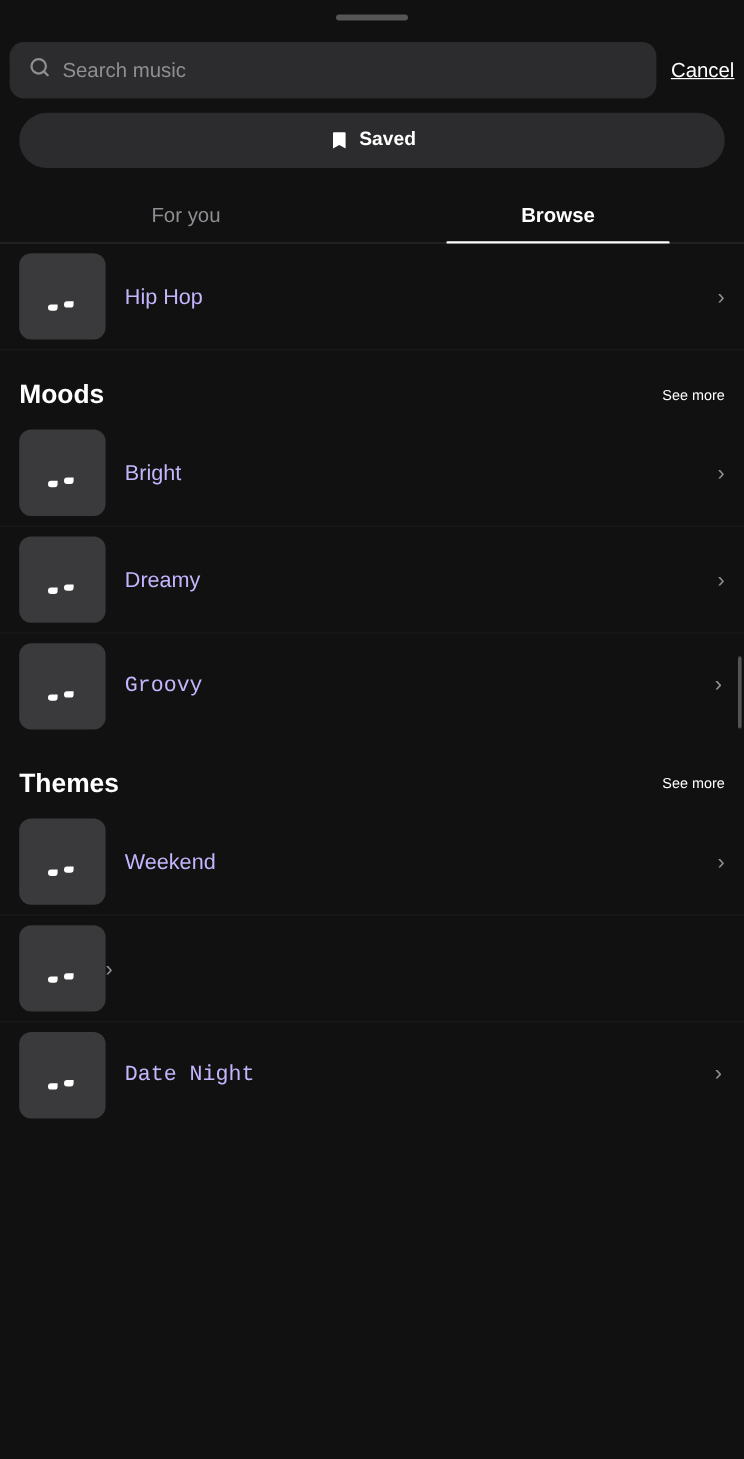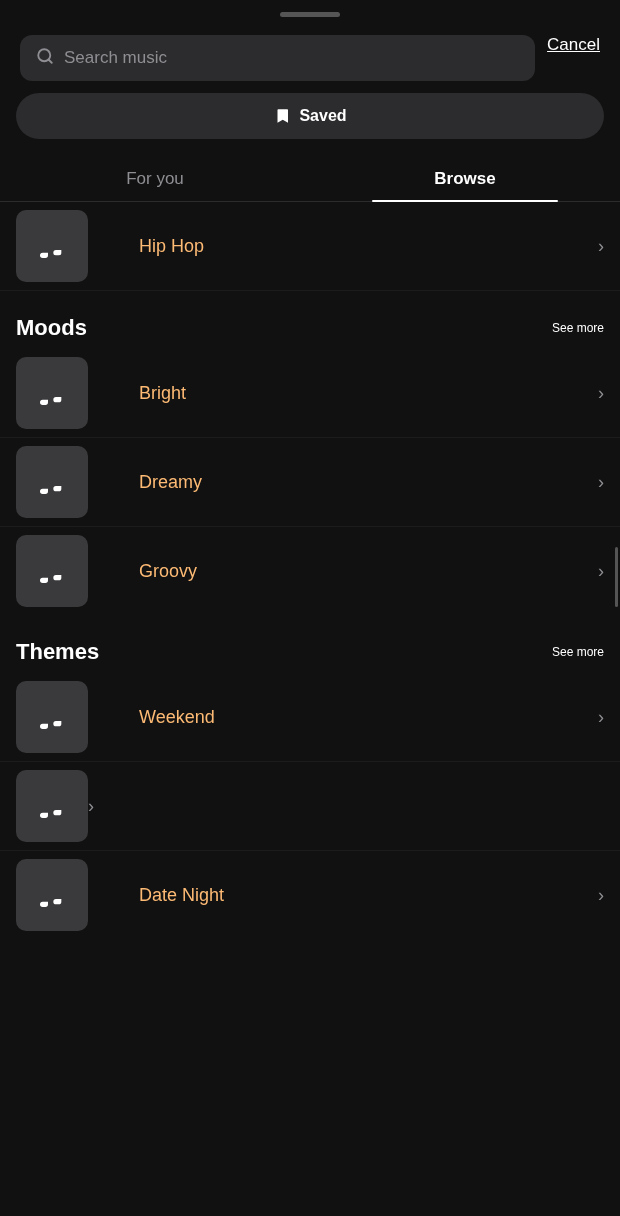--- a/index.html
+++ b/index.html
@@ -25,22 +25,22 @@
 
     .drag-bar {
       width: 60px;
       height: 5px;
       background: #555;
       border-radius: 3px;
     }
 
     .search-bar-row {
       display: flex;
-      align-items: flex-start;
-      padding: 10px 20px 12px;
+      align-items: center;
+      padding: 10px 8px 12px;
       gap: 12px;
     }
 
     .search-input-wrapper {
       flex: 1;
       display: flex;
       align-items: center;
       background: #2c2c2e;
       border-radius: 12px;
       padding: 12px 16px;
@@ -121,20 +121,21 @@
     .list-item {
       display: flex;
       align-items: center;
       padding: 8px 16px;
       cursor: pointer;
       border-bottom: 1px solid #1c1c1e;
     }
 
     .list-item:last-child {
       border-bottom: none;
+      font-family: Liberation Mono, monospace;
     }
 
     .music-thumb {
       width: 72px;
       height: 72px;
       background: #3a3a3c;
       border-radius: 10px;
       display: flex;
       align-items: center;
       justify-content: center;
@@ -145,22 +146,21 @@
       width: 32px;
       height: 32px;
       fill: #ffffff;
     }
 
     .item-label {
       flex: 1;
       font-size: 18px;
       font-weight: 500;
       padding-left: 16px;
-      color: #fdba74;
-      margin-left: 35px;
+      color: #c4b5fd;
     }
 
     .chevron {
       color: #8e8e93;
       font-size: 18px;
     }
 
     .section-header {
       display: flex;
       justify-content: space-between;

